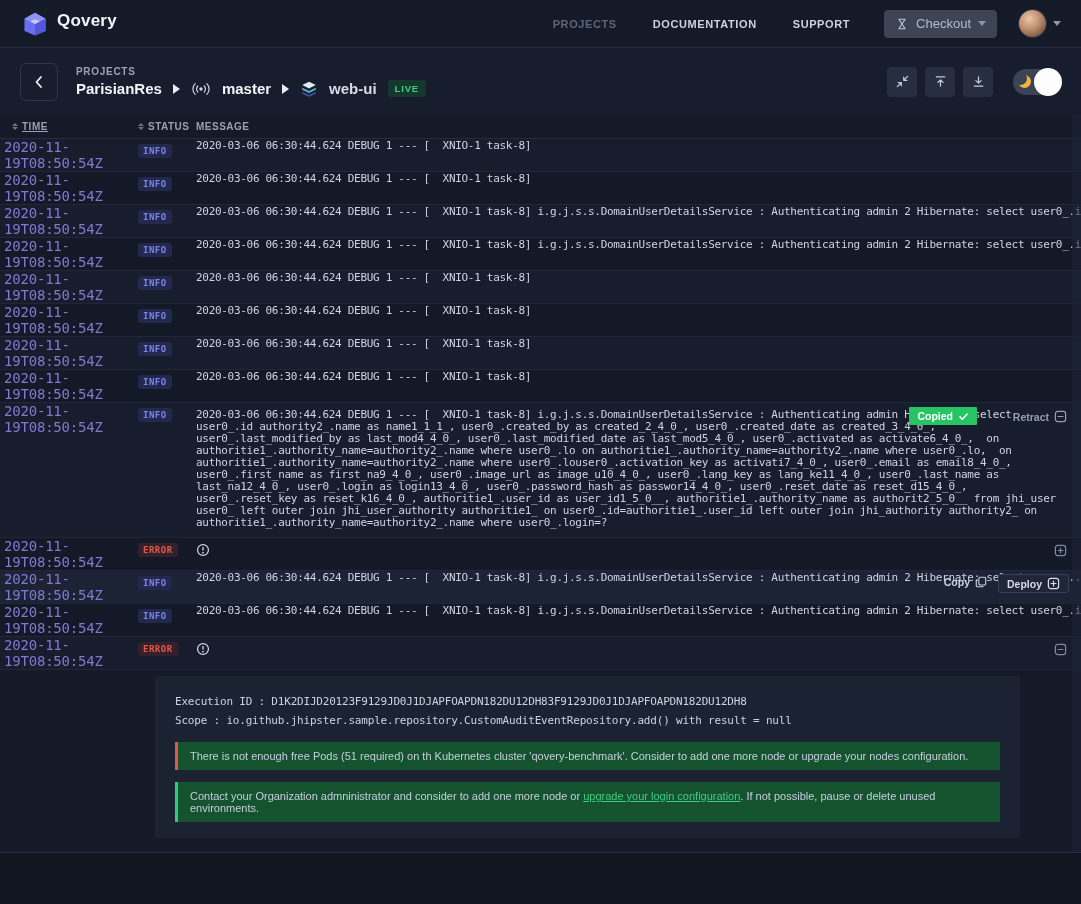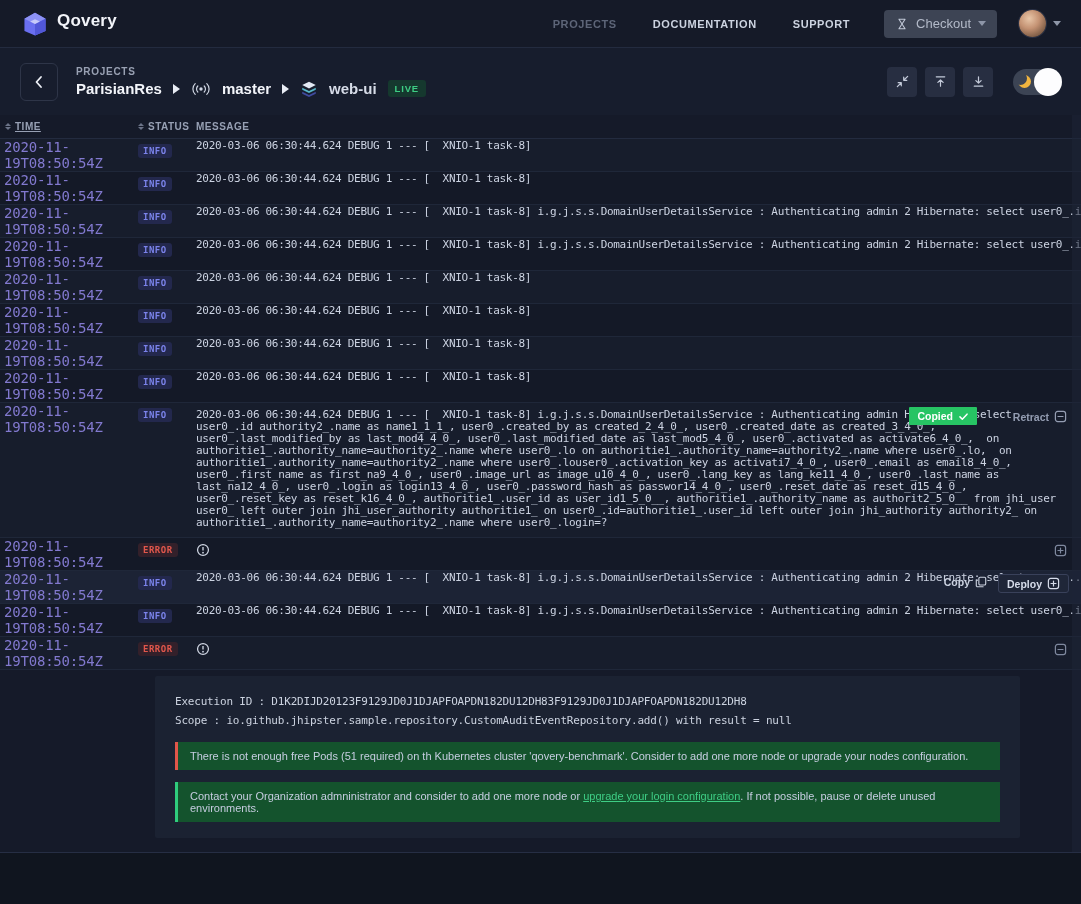--- a/index.html
+++ b/index.html
@@ -42,21 +42,21 @@
               display:flex; align-items:center; justify-content:center; cursor:pointer; color:#c4cbda; }
   .theme-toggle { margin-left:12px; width:48px; height:26px; border-radius:13px; background:#3c4454;
                   display:flex; align-items:center; padding:0 5px; cursor:pointer; position:relative; }
   .moon { width:13px; height:13px; border-radius:50%; box-shadow:inset -4px -3px 0 0 #f0b43f; }
   .knob { position:absolute; right:-1px; top:-1px; width:28px; height:28px; border-radius:50%; background:#fdfdfe; }
 
   
   .table-wrap { position:relative; background:#151a29; }
   .thead { display:flex; height:24px; align-items:center; background:#151a29; border-bottom:1px solid #232b3f; }
   .th { font-size:10px; font-weight:bold; letter-spacing:.5px; color:#97a0b4; display:flex; align-items:center; gap:4px; }
-  .th-time { width:138px; padding-left:5px;text-decoration:underline; }
+  .th-time { width:138px; padding-left:12px;text-decoration:underline; }
   .th-status { width:58px; }
   .sort-ic { display:inline-flex; flex-direction:column; gap:1px; }
   .sort-ic i { width:0; height:0; border-left:3px solid transparent; border-right:3px solid transparent; display:block; }
   .sort-up { border-bottom:3.5px solid #6b7388; }
   .sort-dn { border-top:3.5px solid #6b7388; }
 
   .log-row { position:relative; display:flex; min-height:24.7px; align-items:flex-start;
              border-bottom:1px solid #1f2739; background:#141927; cursor:pointer; }
   .log-row:nth-child(odd) { background:#171d2c; }
   .log-row.hovered { background:#1c2335; }

